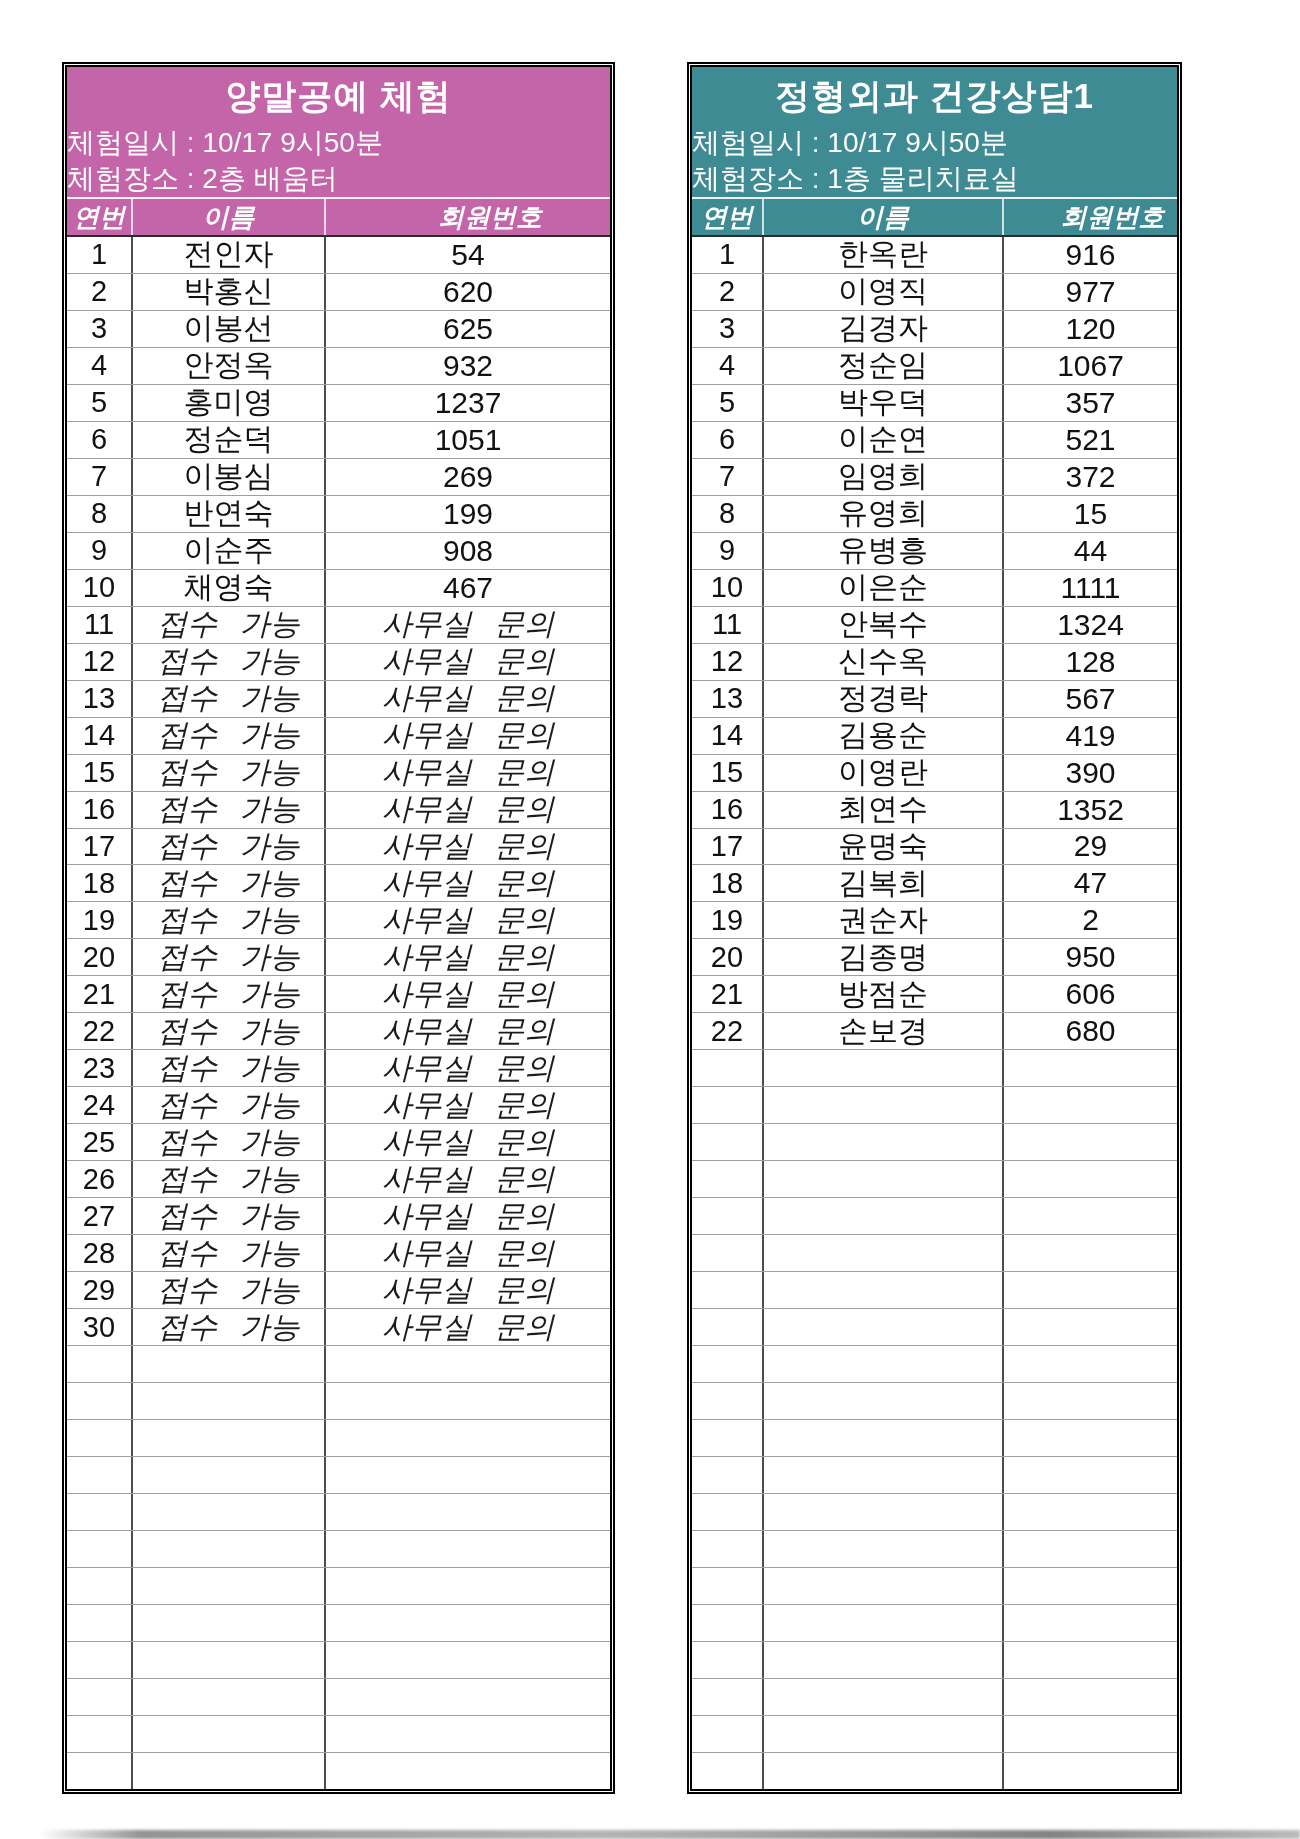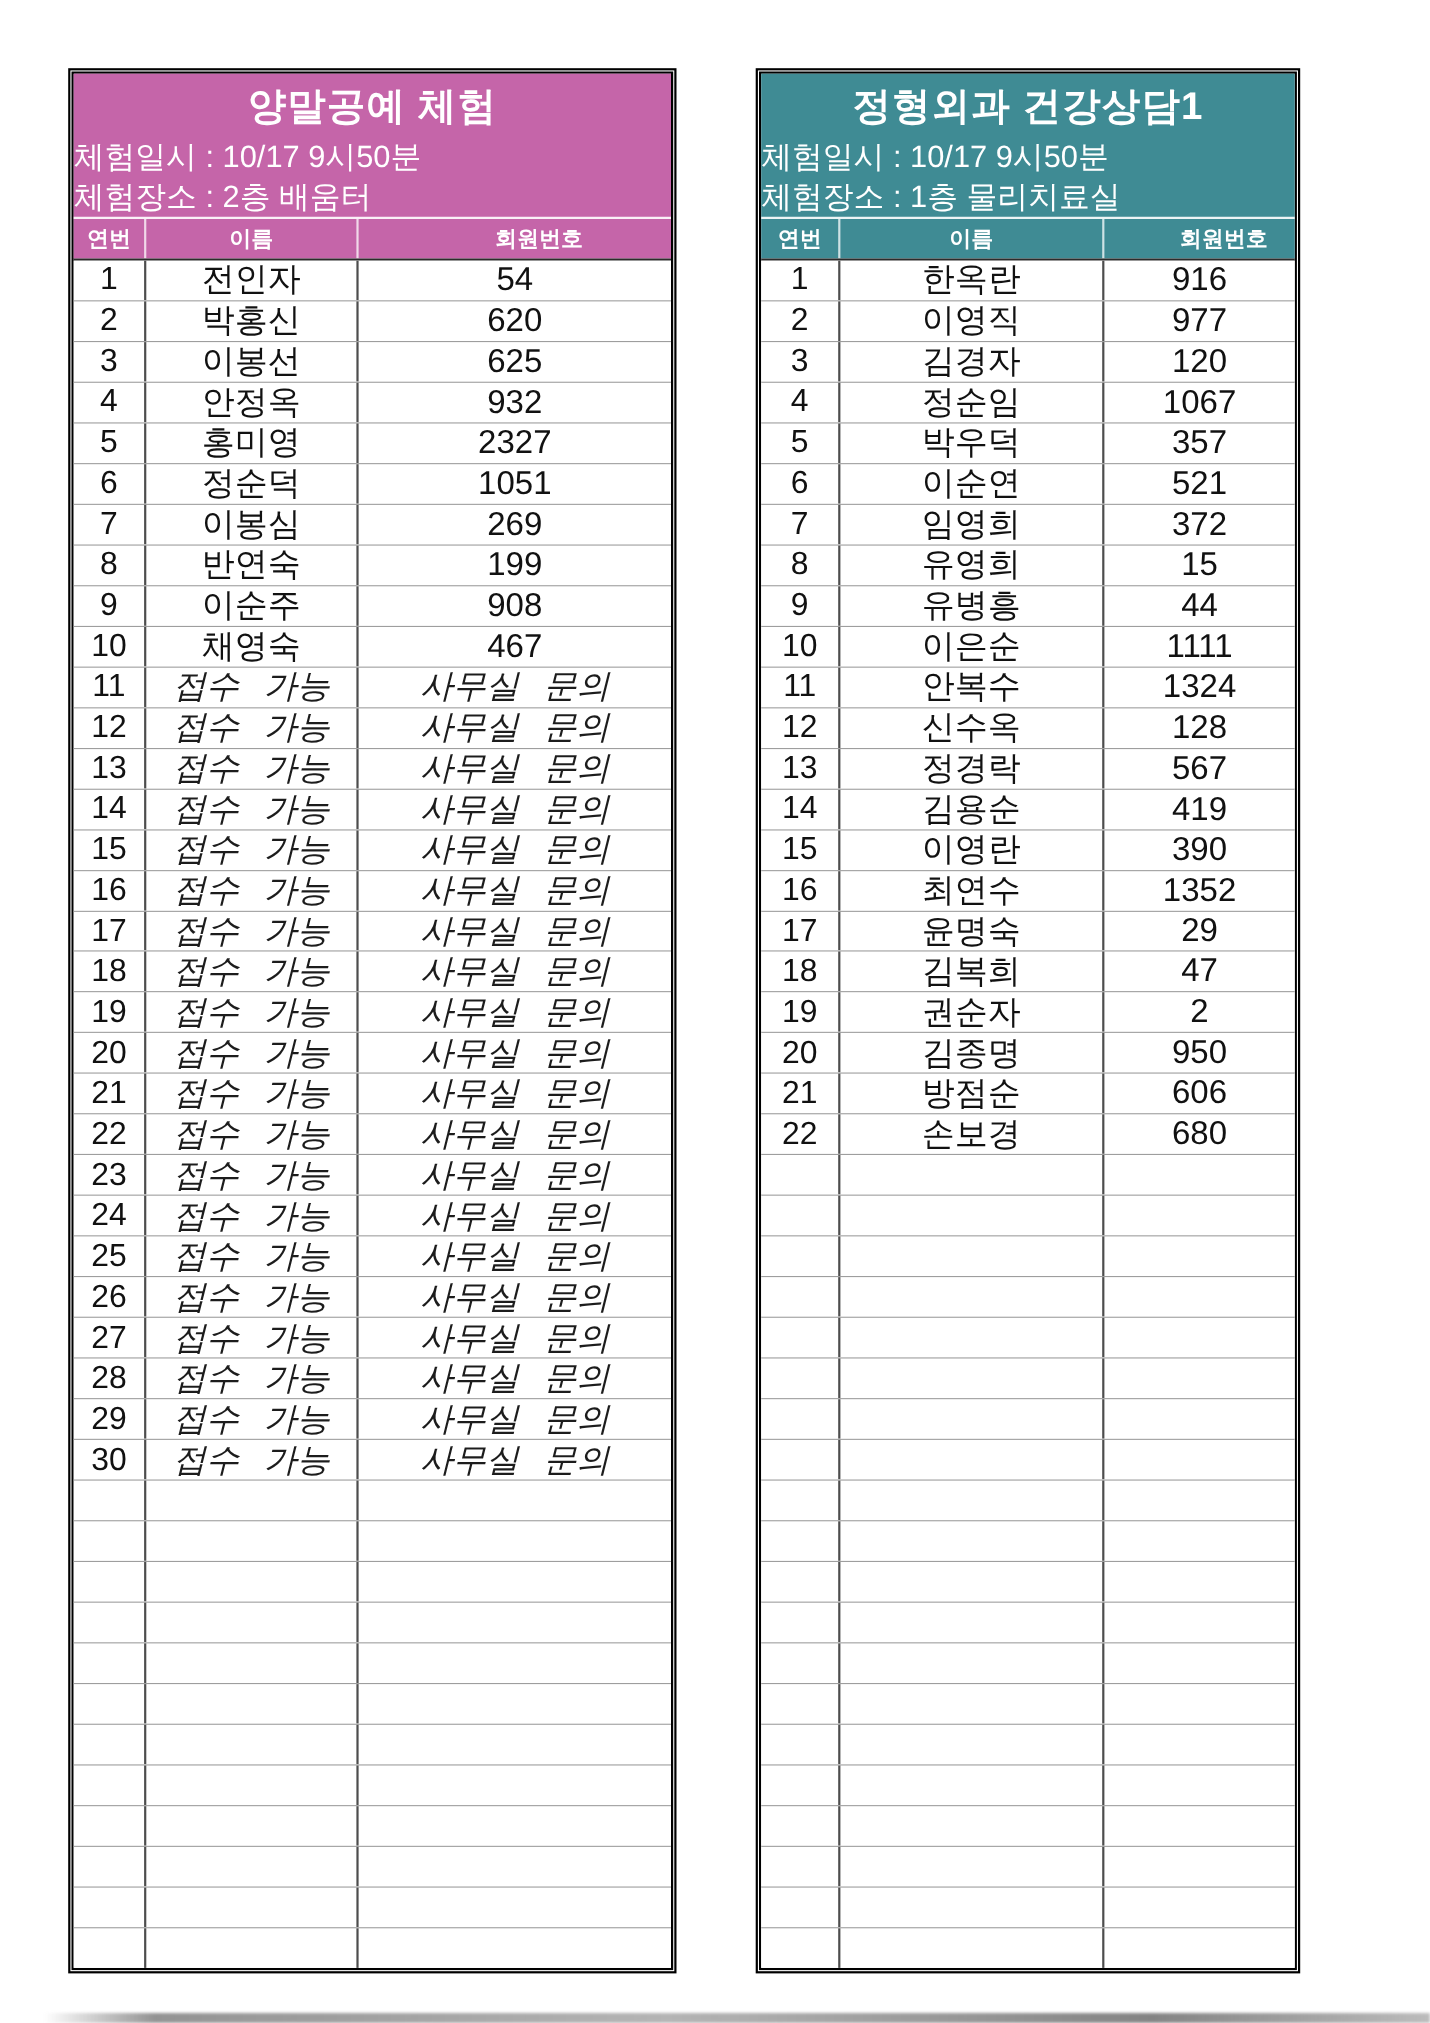--- a/index.html
+++ b/index.html
@@ -26,21 +26,21 @@
     font-size:35px; font-weight:bold; letter-spacing:1px;
   }
   .info-row {
     height:36px; display:flex; align-items:center;
     font-size:28px; white-space:pre;
   }
   .header-row {
     height:38px; display:grid; grid-template-columns:var(--cols);
     border-top:2px solid rgba(255,255,255,0.9);
     box-sizing:border-box;
-    font-size:20px; font-weight:bold;
+    font-size:26px; font-weight:bold;font-style:italic;
   }
   .header-cell {
     display:flex; align-items:center; justify-content:center;
     border-right:2px solid rgba(255,255,255,0.75);
   }
   .header-cell:last-child { border-right:none;padding-left:44px; }
 
   .rows {
     flex:1 1 auto; display:flex; flex-direction:column;
     border-top:2px solid #2b2b2b;
@@ -104,21 +104,21 @@
           <div class="cell cell-member_no">625</div>
         </div>
         <div class="row">
           <div class="cell cell-no">4</div>
           <div class="cell cell-name">안정옥</div>
           <div class="cell cell-member_no">932</div>
         </div>
         <div class="row">
           <div class="cell cell-no">5</div>
           <div class="cell cell-name">홍미영</div>
-          <div class="cell cell-member_no">2327</div>
+          <div class="cell cell-member_no">1237</div>
         </div>
         <div class="row">
           <div class="cell cell-no">6</div>
           <div class="cell cell-name">정순덕</div>
           <div class="cell cell-member_no">1051</div>
         </div>
         <div class="row">
           <div class="cell cell-no">7</div>
           <div class="cell cell-name">이봉심</div>
           <div class="cell cell-member_no">269</div>

